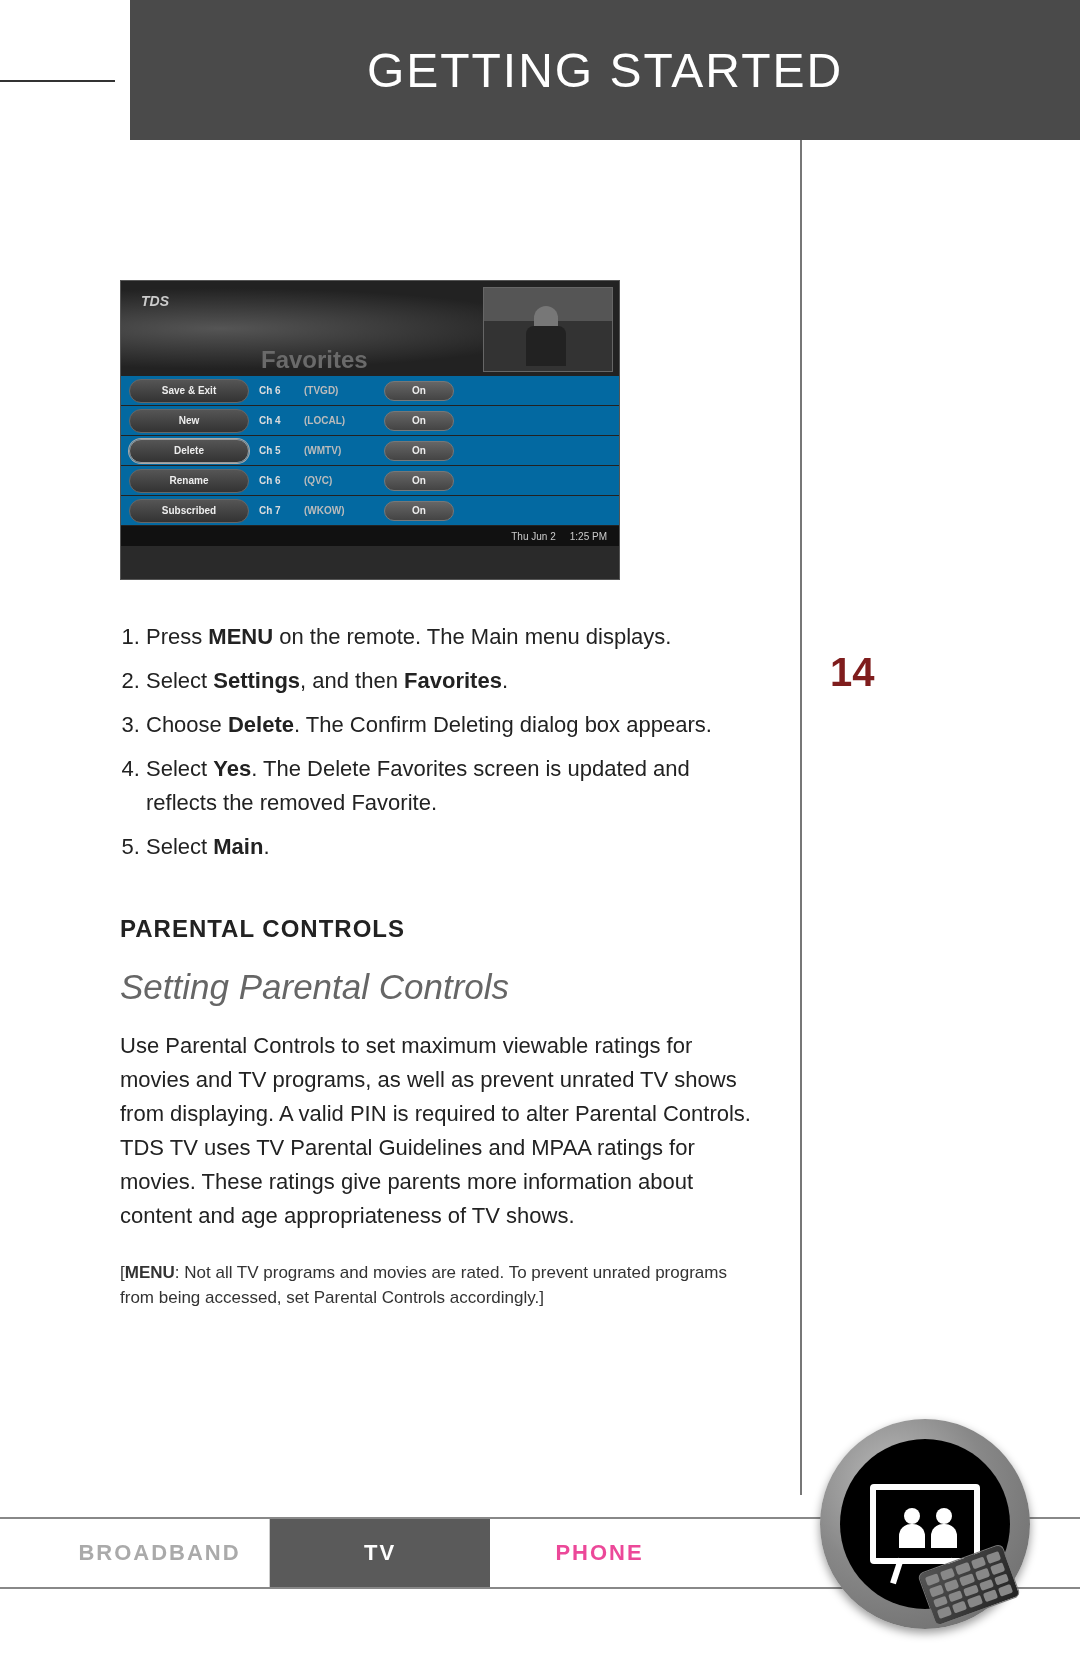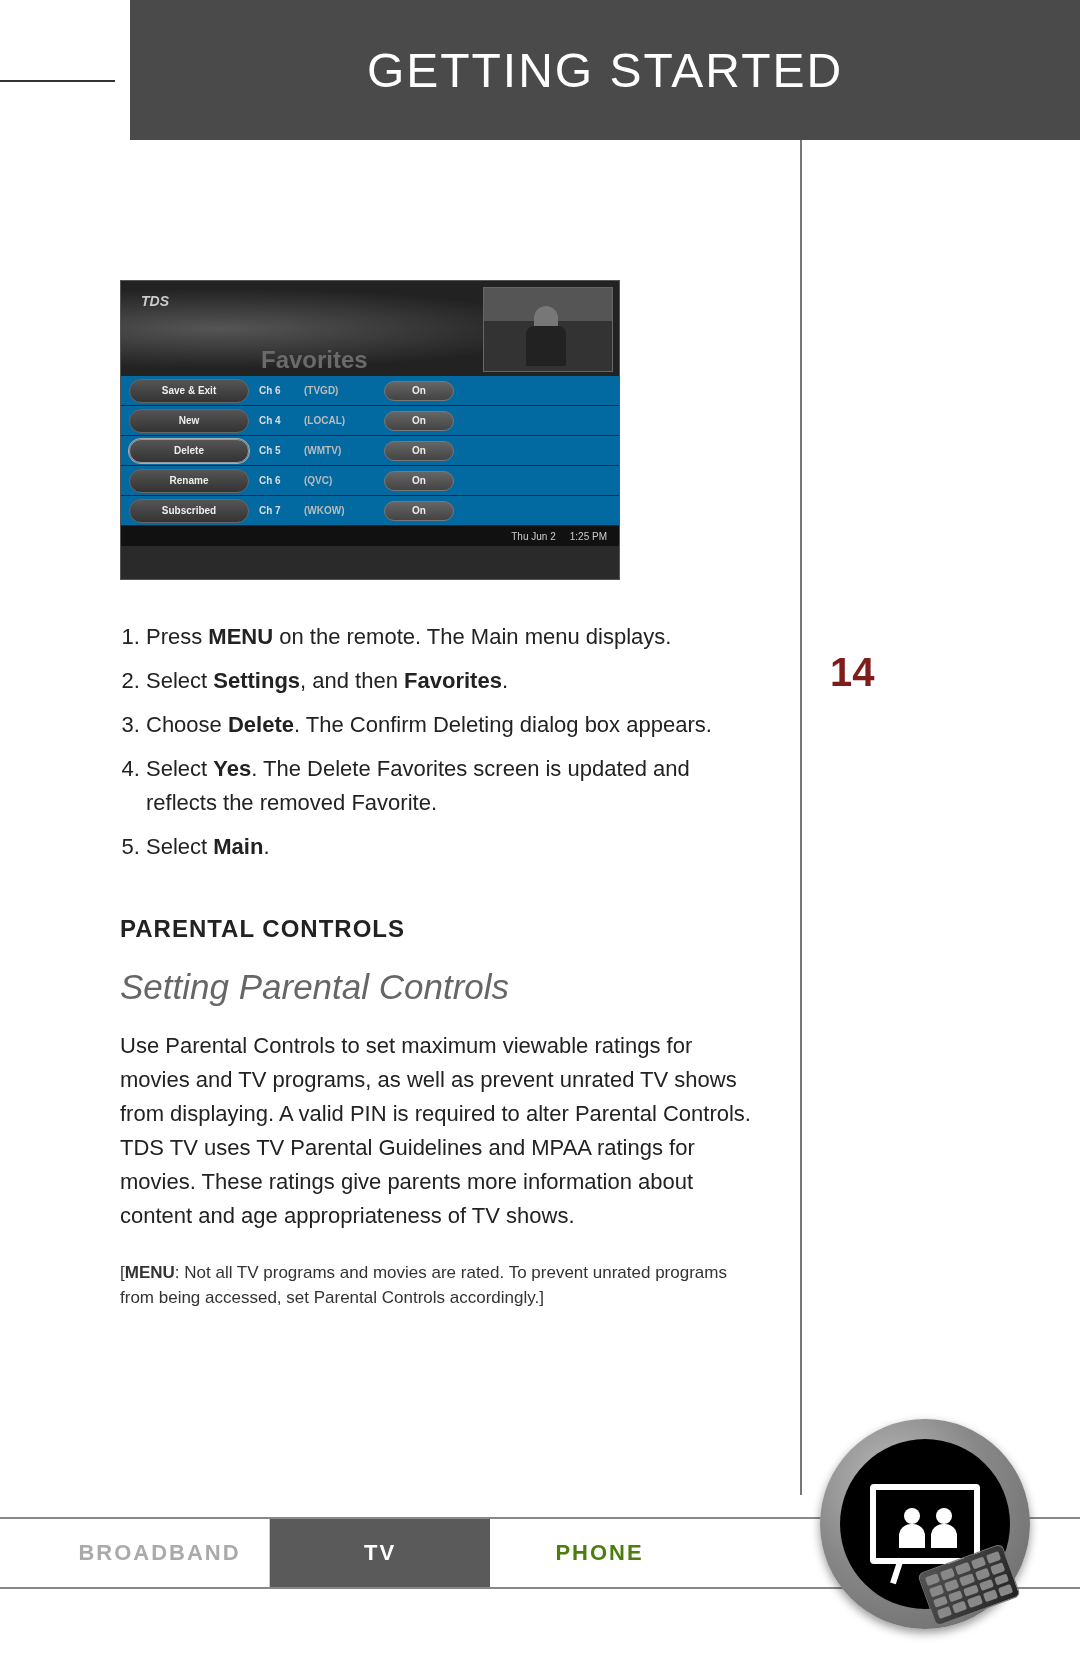--- a/index.html
+++ b/index.html
@@ -229,21 +229,21 @@
     align-items: center;
     justify-content: center;
     font-size: 22px;
     font-weight: bold;
     letter-spacing: 2px;
     color: #aaa;
     border-right: 1px solid transparent;
   }
   .tab.broadband { border-right: 1px solid #ccc; margin-left: 50px; }
   .tab.tv { background:#5a5a5a; color:#fff; border-left:1px solid #5a5a5a; }
-  .tab.phone { color:#4d7c0f; }
+  .tab.phone { color:#ec4899; }
   .footer-spacer { flex:1; }
 
   
   .corner-icon {
     position: absolute;
     right: 50px;
     bottom: 40px;
     width: 210px;
     height: 210px;
   }

